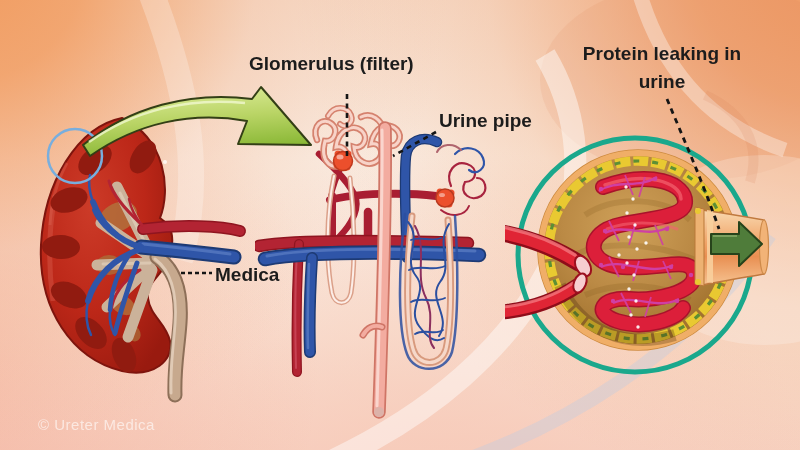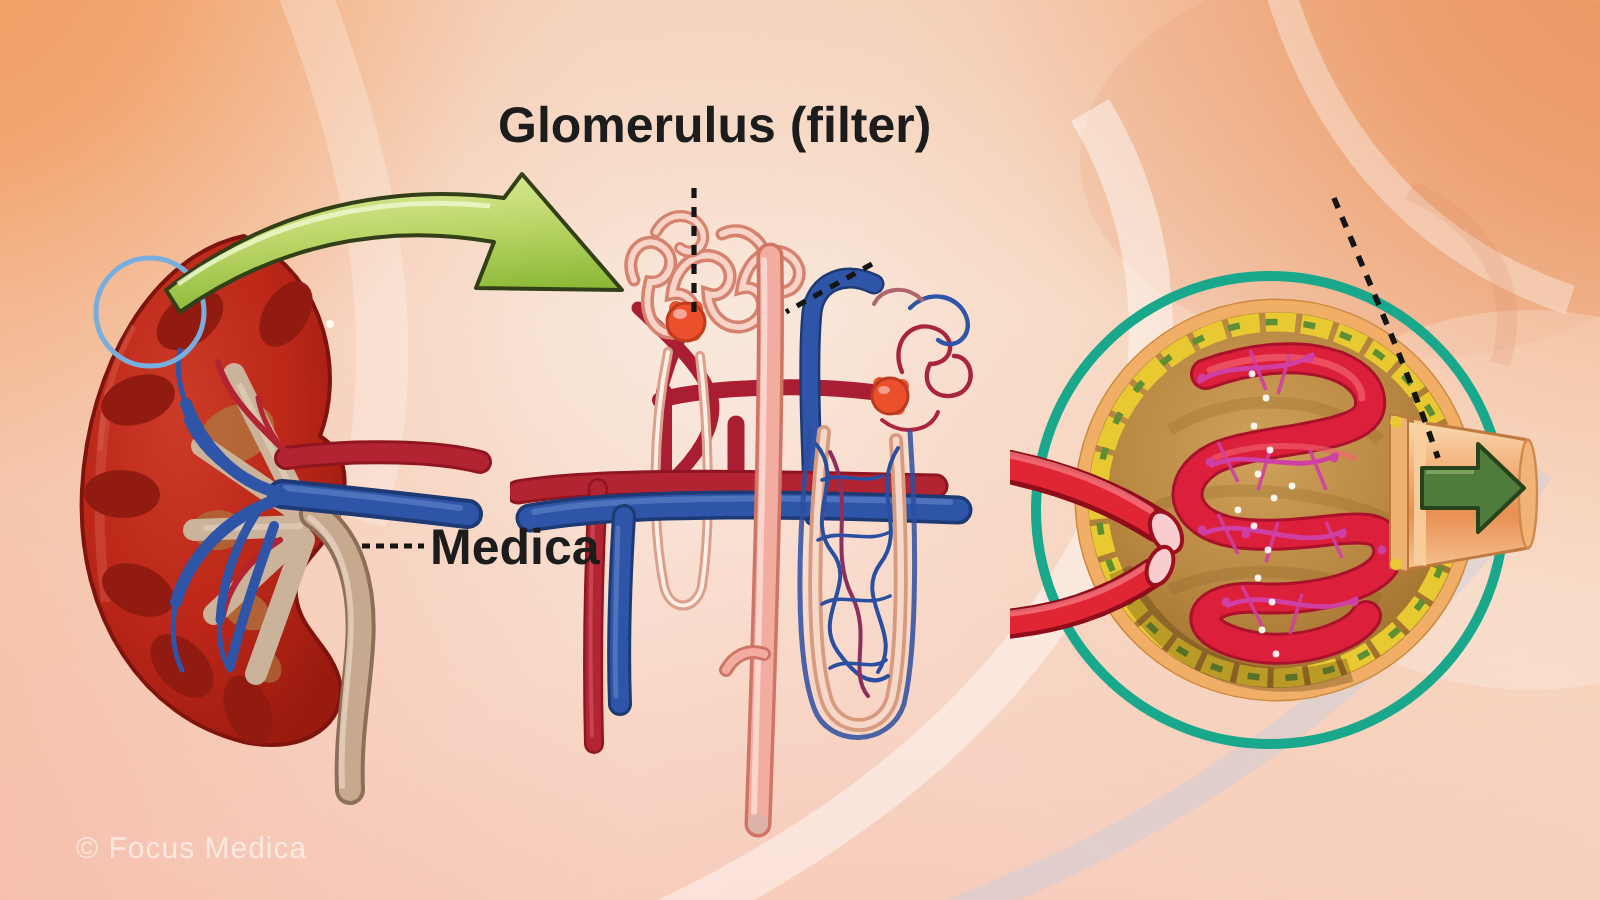--- a/index.html
+++ b/index.html
@@ -9,21 +9,21 @@
     background-color:#f9ece2;
     background-image:
       radial-gradient(circle at -4% -8%, #f19c60 0%, rgba(241,156,96,.85) 12%, rgba(243,186,150,.4) 30%, rgba(243,186,150,0) 50%),
       radial-gradient(circle at 104% -8%, #ef9a64 0%, rgba(239,154,100,.85) 14%, rgba(242,178,136,.35) 36%, rgba(242,178,136,0) 56%),
       radial-gradient(circle at -10% 80%, rgba(243,160,136,.55) 0%, rgba(243,160,136,0) 42%),
       radial-gradient(circle at 55% 115%, rgba(247,200,182,.8) 0%, rgba(247,200,182,0) 55%),
       linear-gradient(180deg,#f6dfd0 0%,#faf0e8 35%,#f9e2d4 75%,#f7d3c4 100%);
   }
   .abs{position:absolute;}
   .label{
-    position:absolute;color:#1c1c1c;font-size:25px;font-weight:600;
+    position:absolute;color:#1c1c1c;font-size:19px;font-weight:600;
     line-height:25px;white-space:nowrap;letter-spacing:0;
   }
   .label.wrap{white-space:normal;text-align:center;line-height:28px;}
   .watermark{
     position:absolute;left:38px;top:416px;font-size:15px;font-weight:400;
     color:rgba(255,255,255,.6);letter-spacing:.5px;
   }
   svg{display:block;}
 </style>
 </head>
@@ -294,16 +294,18 @@
   </svg>
 
   <svg class="abs" style="left:0;top:0" width="800" height="450" viewBox="0 0 800 450">
     <path d="M347,94 L347,156" stroke="#151515" stroke-width="2.6" stroke-dasharray="5 4.5" fill="none"></path>
     <path d="M436,132 L393,156" stroke="#151515" stroke-width="2.6" stroke-dasharray="5 4.5" fill="none"></path>
     <path d="M667,99 C684,140 704,185 719,229" stroke="#151515" stroke-width="2.8" stroke-dasharray="5.5 5" fill="none"></path>
     <path d="M181,273 L212,273" stroke="#151515" stroke-width="2.4" stroke-dasharray="4 3" fill="none"></path>
   </svg>
 
   <div class="label" style="left:249px;top:51px">Glomerulus (filter)</div>
+  <div class="label" style="left:439px;top:108px">Urine pipe</div>
+  <div class="label wrap" style="left:566px;top:40px;width:192px">Protein leaking in urine</div>
   <div class="label" style="left:215px;top:262px">Medica</div>
-  <div class="watermark">© Focus Medica</div>
+  <div class="watermark">© Ureter Medica</div>
 
 </div>
 
 </body></html>

